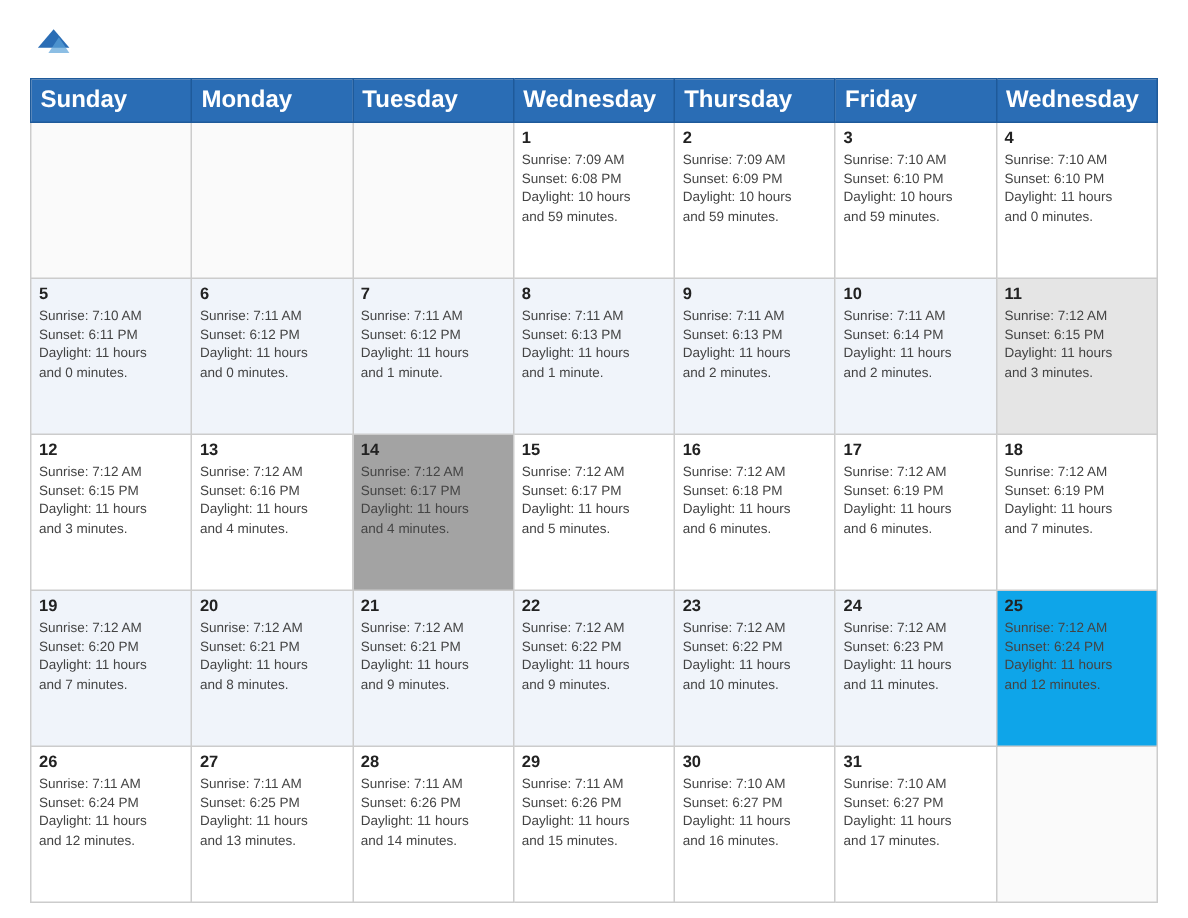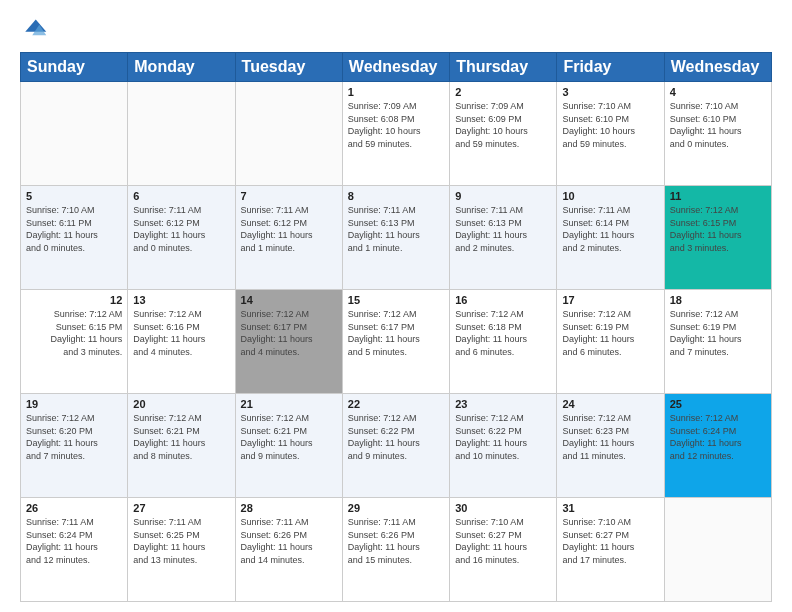--- a/index.html
+++ b/index.html
@@ -213,30 +213,30 @@
 Daylight: 11 hours
 and 2 minutes.</div>
           </td>
           <td style="background: rgb(240, 244, 250); margin-top: 16px;">
             <span class="day-number">10</span>
             <div class="day-info" style="white-space: pre-line;">Sunrise: 7:11 AM
 Sunset: 6:14 PM
 Daylight: 11 hours
 and 2 minutes.</div>
           </td>
-          <td style="background: #14b8a6;">
+          <td style="background: #e5e5e5;">
             <span class="day-number">11</span>
             <div class="day-info" style="white-space: pre-line;">Sunrise: 7:12 AM
 Sunset: 6:15 PM
 Daylight: 11 hours
 and 3 minutes.</div>
           </td>
         </tr>
         <tr>
-          <td style="background: rgb(255, 255, 255); text-align: right;">
+          <td style="background: rgb(255, 255, 255);">
             <span class="day-number">12</span>
             <div class="day-info" style="white-space: pre-line;">Sunrise: 7:12 AM
 Sunset: 6:15 PM
 Daylight: 11 hours
 and 3 minutes.</div>
           </td>
           <td style="background: rgb(255, 255, 255);">
             <span class="day-number">13</span>
             <div class="day-info" style="white-space: pre-line;">Sunrise: 7:12 AM
 Sunset: 6:16 PM

